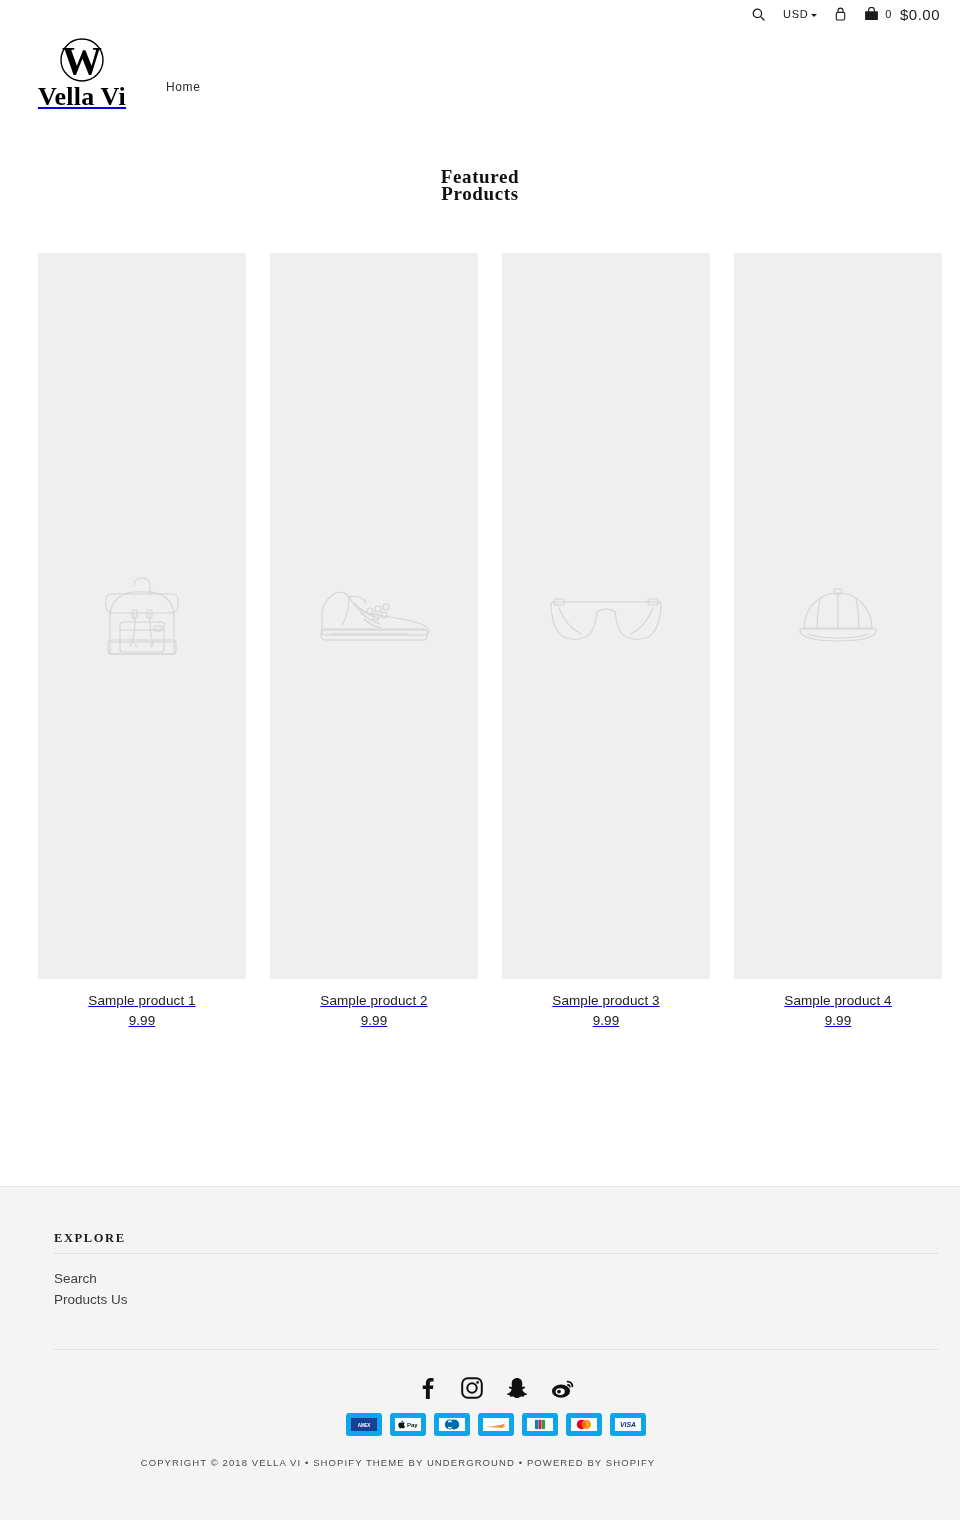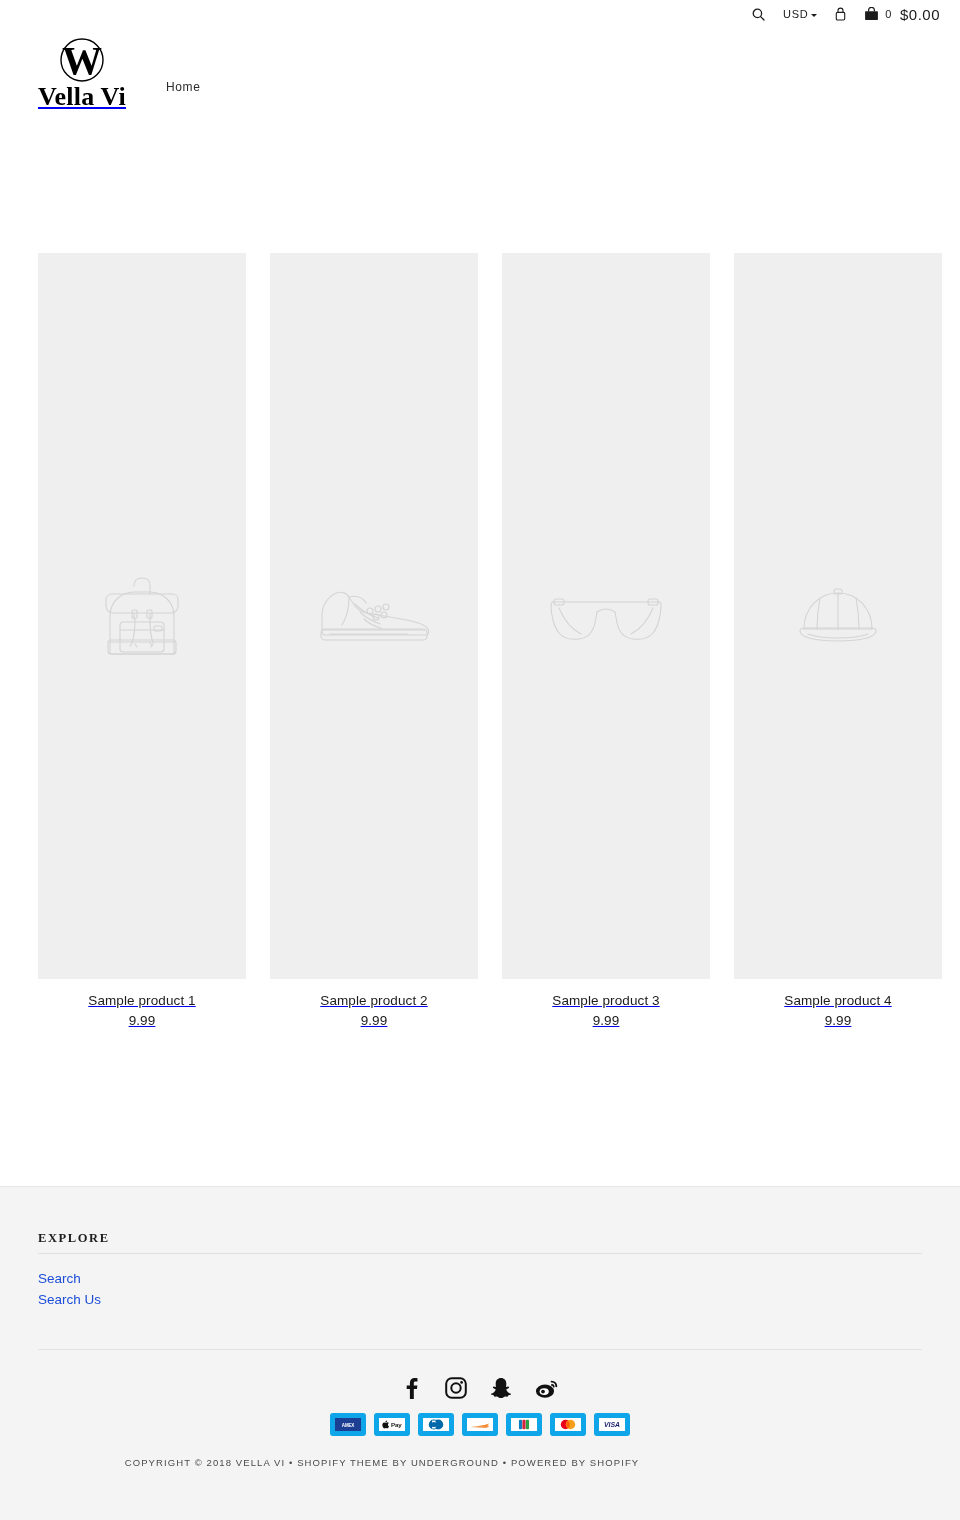--- a/index.html
+++ b/index.html
@@ -161,20 +161,21 @@
   }
   .insta-cta-label .line2 { display: block; }
 
   
   .site-footer {
     position: absolute;
     top: 1186px; left: 0;
     width: 960px; height: 334px;
     background: #f4f4f4;
     border-top: 1px solid #e6e6e6;
+    padding-left: 16px;
   }
   .footer-inner { position: relative; width: 960px; height: 100%; }
 
   .footer-col-heading {
     position: absolute;
     left: 38px; top: 44px;
     font-family: "Liberation Serif", serif;
     font-weight: bold;
     font-size: 12.5px;
     letter-spacing: 1.6px;
@@ -188,21 +189,21 @@
   }
   .footer-links {
     position: absolute;
     left: 38px; top: 82px;
     list-style: none;
   }
   .footer-links li { margin-bottom: 1px; }
   .footer-link {
     font-size: 13.5px;
     line-height: 20px;
-    color: #1d4ed8;
+    color: #404040;
     text-decoration: none;
   }
   .footer-rule {
     position: absolute;
     left: 38px; top: 162px;
     width: 884px; height: 1px;
     background: #e2e2e2;
   }
 
   .social-row {
@@ -292,20 +293,24 @@
         <text x="28" y="40" text-anchor="middle" font-family="Liberation Serif, serif" font-weight="bold" font-size="40" fill="#000">W</text>
       </svg>
       <span class="logo-word">Vella Vi</span>
     </a>
 
     <nav class="main-nav">
       <a class="nav-link" href="#">Home</a>
     </nav>
   </header>
 
+  <h2 class="featured-title">
+    <span>Featured</span>
+    <span class="line2">Products</span>
+  </h2>
 
   <div class="product-grid">
 
     <a class="product-card" href="#">
       <div class="product-media">
         <svg class="placeholder-svg" width="104" height="104" viewBox="0 0 104 104" fill="none" stroke="#d4d4d4" stroke-width="1.1" stroke-linecap="round" stroke-linejoin="round">
           <path d="M44 22c0-5 3-8 8-8s8 3 8 8v8"></path>
           <path d="M20 90V52c0-14 11-24 24-24h16c13 0 24 10 24 24v38z"></path>
           <path d="M20 78h64"></path>
           <rect x="18" y="76" width="68" height="14" rx="3"></rect>
@@ -387,21 +392,21 @@
     <div class="footer-inner">
 
       <div class="footer-col-heading">EXPLORE</div>
       <div class="footer-heading-rule"></div>
 
       <ul class="footer-links">
         <li>
           <a class="footer-link" href="#">Search</a>
         </li>
         <li>
-          <a class="footer-link" href="#">Search Us</a>
+          <a class="footer-link" href="#">Products Us</a>
         </li>
       </ul>
 
       <div class="footer-rule"></div>
 
       <div class="social-row">
         <a href="#">
           <svg class="social-icon" width="20" height="22" viewBox="0 0 20 22">
             <path d="M12.8 22V12h3.1l.5-3.6h-3.6V6.1c0-1 .3-1.7 1.8-1.7h1.9V1.2C16.2 1.1 15 1 13.7 1c-2.9 0-4.8 1.8-4.8 5v2.4H5.7V12h3.2v10z" fill="#111"></path>
           </svg>

